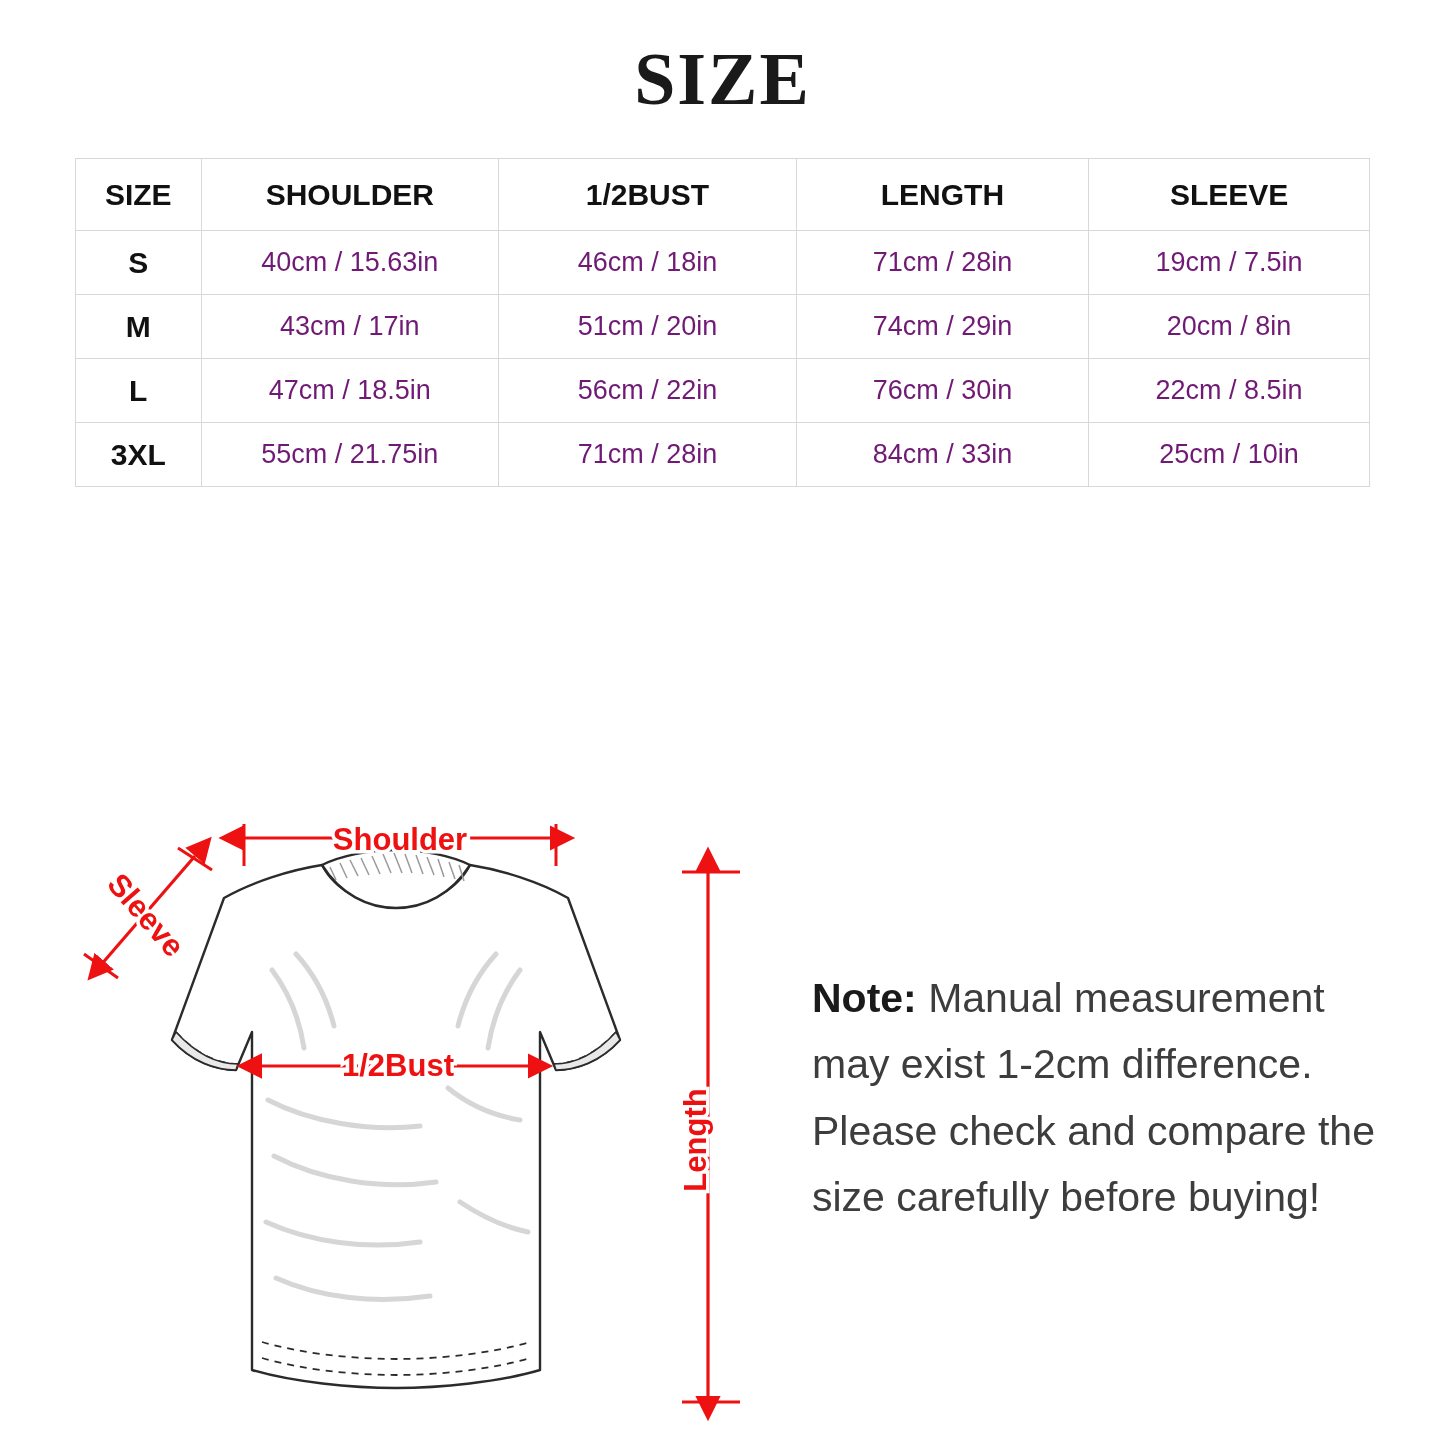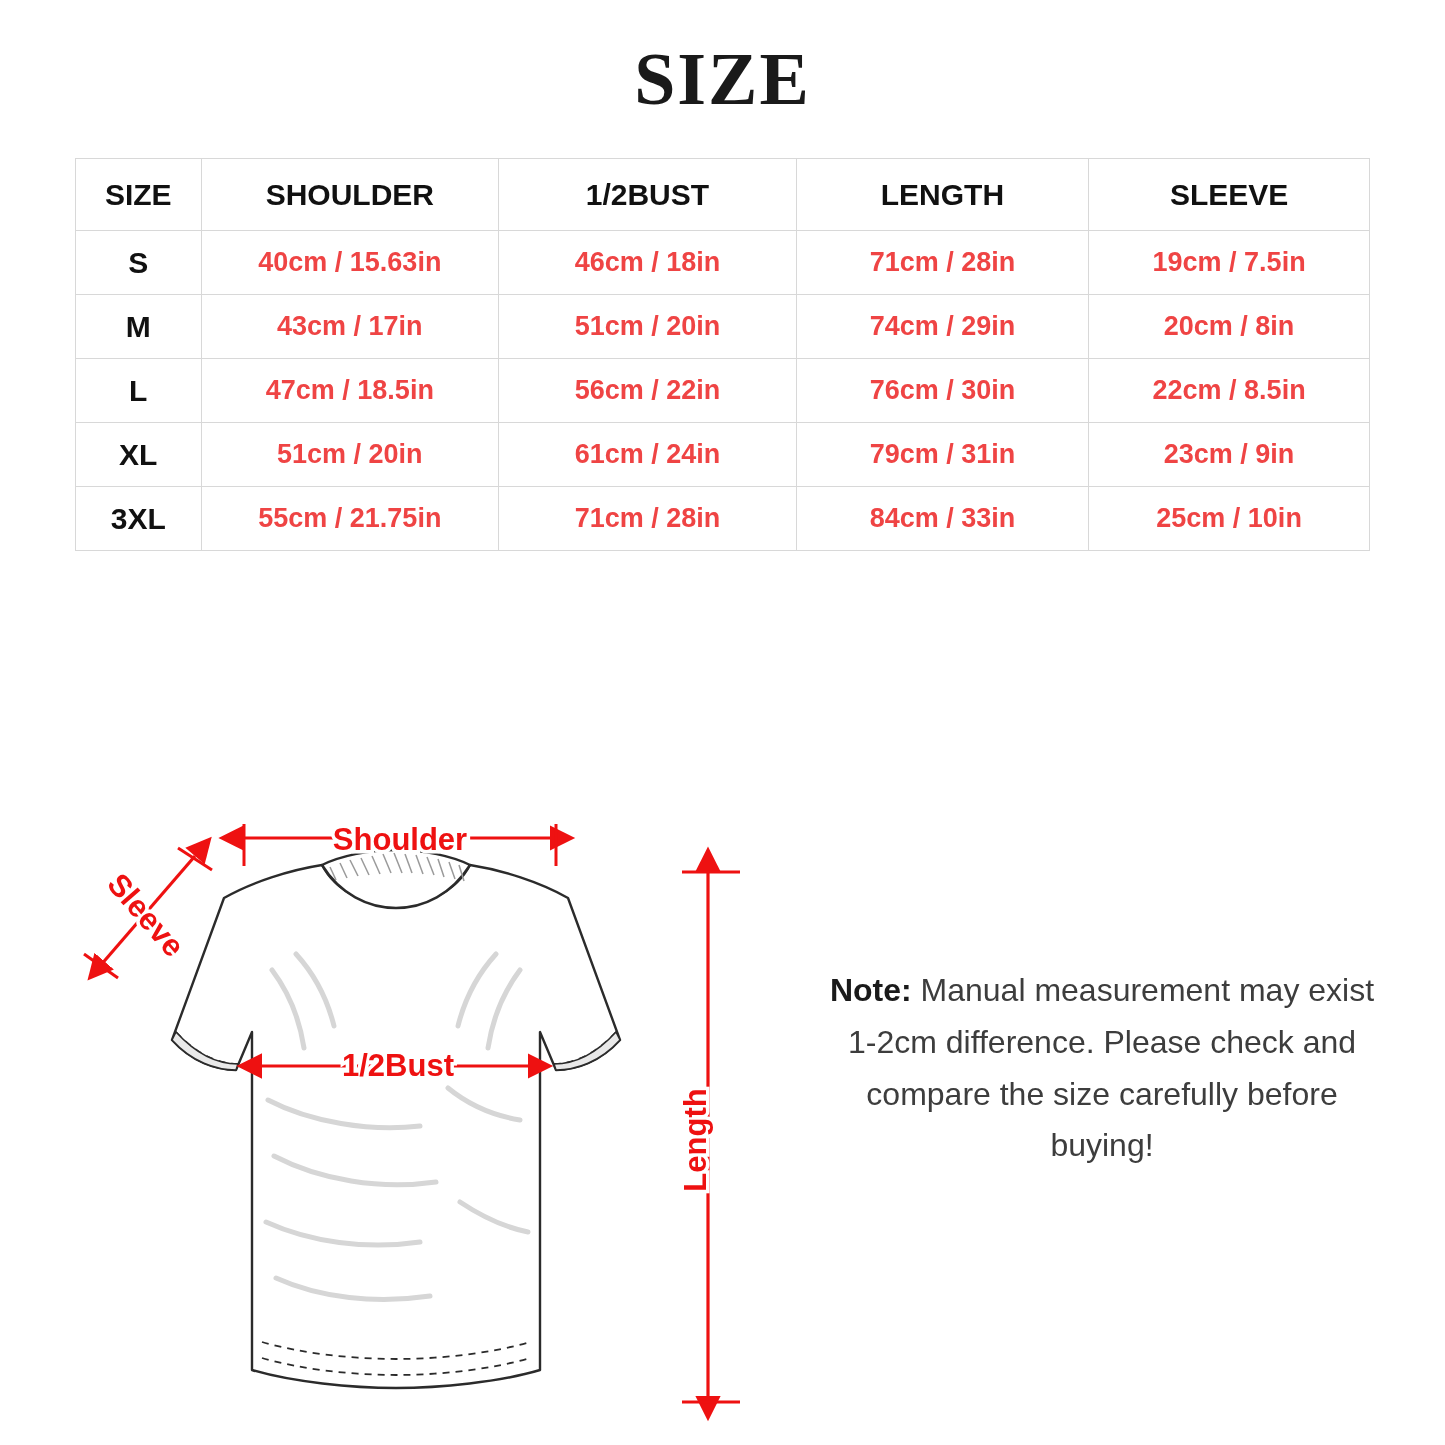--- a/index.html
+++ b/index.html
@@ -53,22 +53,22 @@
     color: #111;
     height: 72px;
   }
   table.size-table td.size-cell {
     font-size: 30px;
     font-weight: 700;
     color: #111;
   }
   table.size-table td.val {
     font-size: 27px;
-    font-weight: 700;
-    color: #ef4444;
+    font-weight: 400;
+    color: #701a75;
   }
   col.c-size   { width: 9.7%; }
   col.c-shldr  { width: 23.0%; }
   col.c-bust   { width: 23.0%; }
   col.c-length { width: 22.6%; }
   col.c-sleeve { width: 21.7%; }
 
   
   .illus {
     position: absolute;
@@ -78,24 +78,23 @@
     height: 660px;
   }
   .illus svg { display: block; }
 
   
   .note {
     position: absolute;
     left: 812px;
     top: 965px;
     width: 580px;
-    font-size: 32px;
+    font-size: 41px;
     line-height: 1.62;
     color: #3d3d3d;
-    text-align: center;
   }
   .note b {
     color: #1a1a1a;
     font-weight: 700;
   }
 </style>
 </head>
 <body>
 
 <div class="title">SIZE</div>
@@ -132,27 +131,20 @@
         <td class="val">51cm / 20in</td>
         <td class="val">74cm / 29in</td>
         <td class="val">20cm / 8in</td>
       </tr>
       <tr>
         <td class="size-cell">L</td>
         <td class="val">47cm / 18.5in</td>
         <td class="val">56cm / 22in</td>
         <td class="val">76cm / 30in</td>
         <td class="val">22cm / 8.5in</td>
-      </tr>
-      <tr>
-        <td class="size-cell">XL</td>
-        <td class="val">51cm / 20in</td>
-        <td class="val">61cm / 24in</td>
-        <td class="val">79cm / 31in</td>
-        <td class="val">23cm / 9in</td>
       </tr>
       <tr>
         <td class="size-cell">3XL</td>
         <td class="val">55cm / 21.75in</td>
         <td class="val">71cm / 28in</td>
         <td class="val">84cm / 33in</td>
         <td class="val">25cm / 10in</td>
       </tr>
     </tbody>
   </table>

